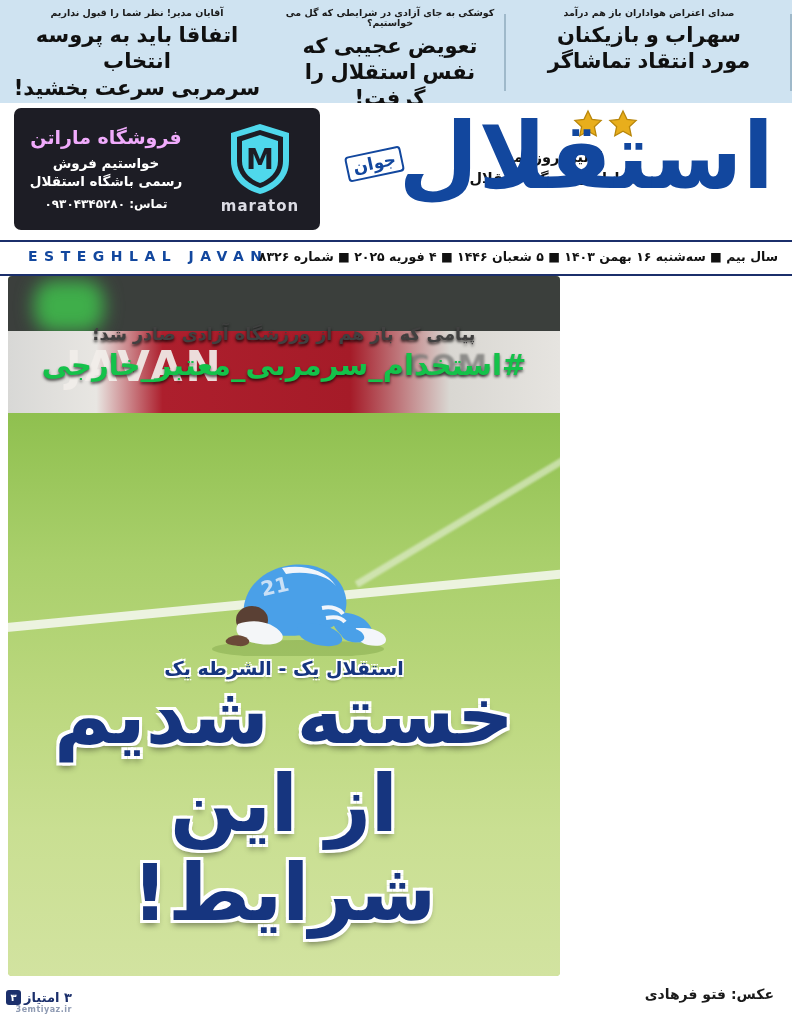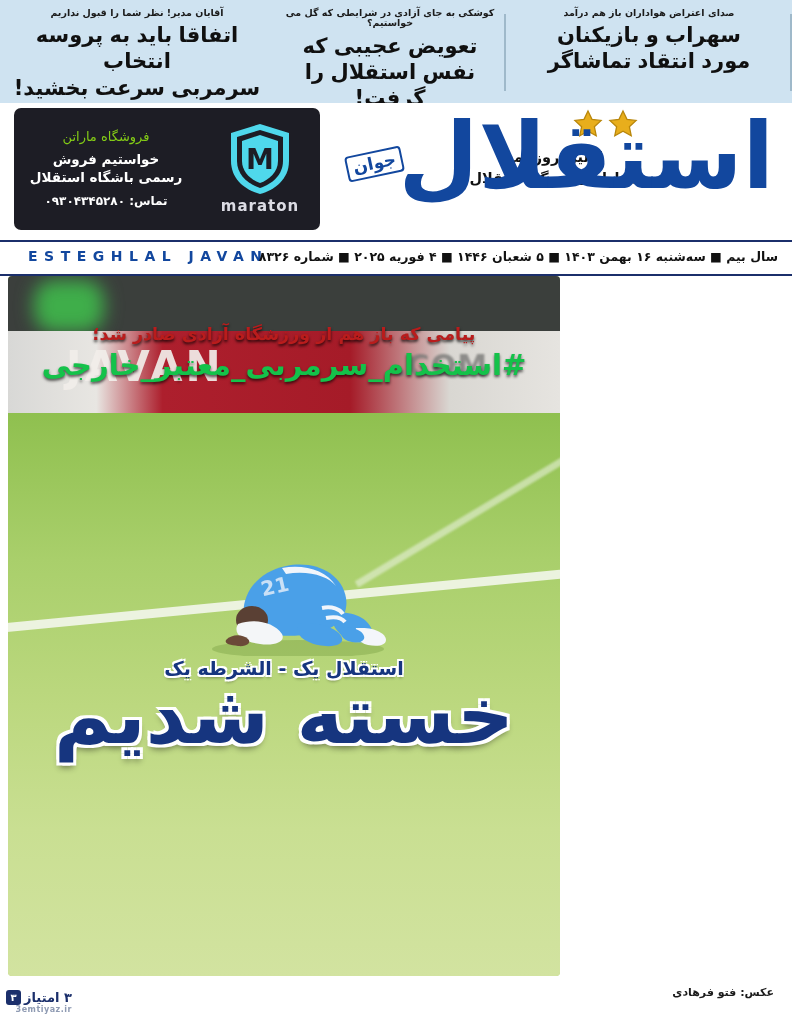--- a/index.html
+++ b/index.html
@@ -49,21 +49,21 @@
   }
   
   .ad-box{
     position:absolute;left:14px;top:5px;width:306px;height:122px;
     background:#1d1d25;border-radius:7px;overflow:hidden;
     display:flex;flex-direction:row-reverse;align-items:center;
   }
   .ad-text{
     width:190px;padding:6px 10px 6px 4px;box-sizing:border-box;text-align:center;
   }
-  .ad-title{font-size:13px;font-weight:400;color:#84cc16;line-height:1.15;letter-spacing:-.4px;}
+  .ad-title{font-size:19px;font-weight:700;color:#f0abfc;line-height:1.15;letter-spacing:-.4px;}
   .ad-sub{font-size:13.5px;font-weight:800;color:#ffffff;line-height:1.35;margin-top:5px;letter-spacing:-.3px;}
   .ad-phone{font-size:12px;font-weight:800;color:#ffffff;margin-top:7px;letter-spacing:-.2px;}
   .ad-logo{
     width:112px;height:100%;display:flex;flex-direction:column;
     align-items:center;justify-content:center;gap:2px;
   }
   .shield{position:relative;width:62px;height:72px;}
   .shield svg{display:block;}
   .ad-brand{
     font-size:15px;font-weight:700;color:#dcdce4;letter-spacing:1px;
@@ -170,21 +170,21 @@
   }
   .pitch-line2{
     position:absolute;left:330px;top:238px;width:260px;height:7px;background:#eef4e6;
     transform:rotate(-31deg);opacity:.55;filter:blur(1px);
   }
   
   .player{position:absolute;left:178px;top:240px;width:220px;height:140px;}
 
   .main-kicker{
     position:absolute;left:0;right:0;top:48px;text-align:center;
-    font-size:17.5px;font-weight:900;color:#b91c1c;
+    font-size:17.5px;font-weight:900;color:#404040;
     text-shadow:0 2px 3px rgba(0,0,0,.75);letter-spacing:-.3px;
   }
   .hashtag{
     position:absolute;left:0;right:0;top:72px;text-align:center;
     font-size:29px;font-weight:900;color:#14c24a;
     text-shadow:0 2px 3px rgba(0,0,0,.65);letter-spacing:-.8px;
   }
   .score{
     position:absolute;left:0;right:0;top:381px;text-align:center;
     font-size:19px;font-weight:900;color:#16357f;
@@ -194,21 +194,21 @@
   .big-head{
     position:absolute;left:0;right:0;top:396px;text-align:center;
     font-size:79px;font-weight:700;color:#16357f;line-height:1.12;
     letter-spacing:-1px;
     text-shadow:-3px -3px 0 #fff,3px -3px 0 #fff,-3px 3px 0 #fff,3px 3px 0 #fff,
                 0 5px 6px rgba(0,0,0,.45);
   }
   .big-head .ln{display:block;}
   .photo-credit{
     position:absolute;right:18px;top:986px;
-    font-size:11px;font-weight:800;color:#1b1b1b;letter-spacing:-.2px;text-align:right;
+    font-size:14px;font-weight:800;color:#1b1b1b;letter-spacing:-.2px;text-align:right;
   }
   .watermark{
     position:absolute;left:6px;top:990px;display:flex;flex-direction:column;
     align-items:flex-start;
   }
   .wm-row{display:flex;flex-direction:row-reverse;align-items:center;gap:3px;}
   .wm-text{font-size:13px;font-weight:900;color:#1b2f6b;letter-spacing:-.3px;}
   .wm-mark{
     width:15px;height:15px;background:#1b2f6b;border-radius:3px;
     color:#fff;font-size:10px;font-weight:900;display:flex;align-items:center;justify-content:center;
@@ -418,20 +418,21 @@
             <path d="M156 112 C166 110 176 114 178 120 C180 126 170 128 162 125 C155 122 152 115 156 112 Z" fill="#4aa0e8"></path>
           </svg>
         </div>
       </div>
 
       <div class="main-kicker">پیامی که باز هم از ورزشگاه آزادی صادر شد؛</div>
       <div class="hashtag">#استخدام_سرمربی_معتبر_خارجی</div>
       <div class="score">استقلال یک - الشرطه یک</div>
       <div class="big-head">
         <span class="ln">خسته شدیم</span>
+        <span class="ln">از این شرایط!</span>
       </div>
     </div>
 
   </div>
 
   <div class="photo-credit">عکس: فتو فرهادی</div>
 
   <div class="watermark">
     <div class="wm-row">
       <span class="wm-mark">۳</span>

